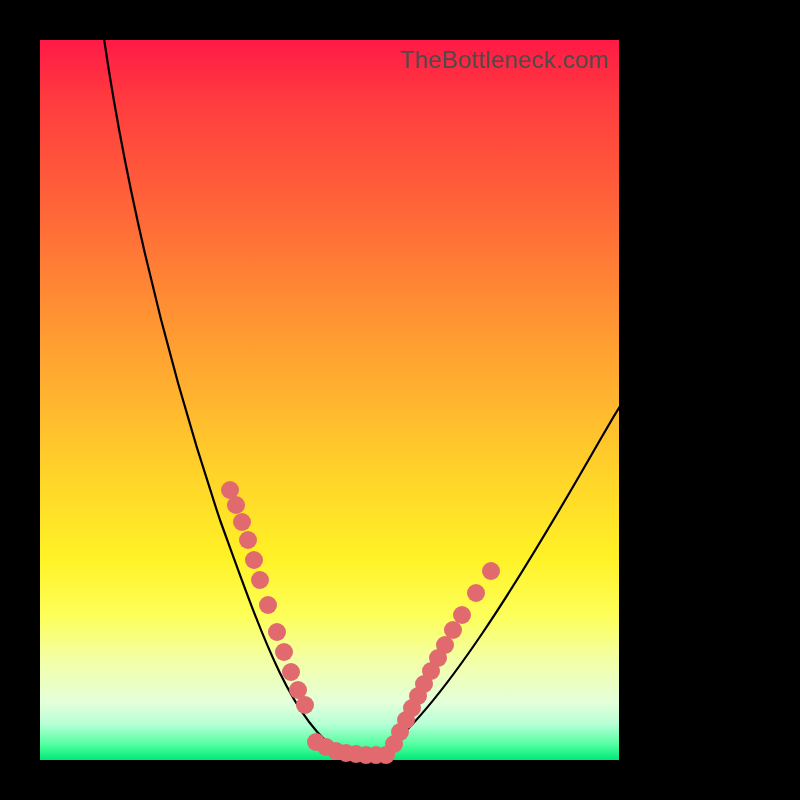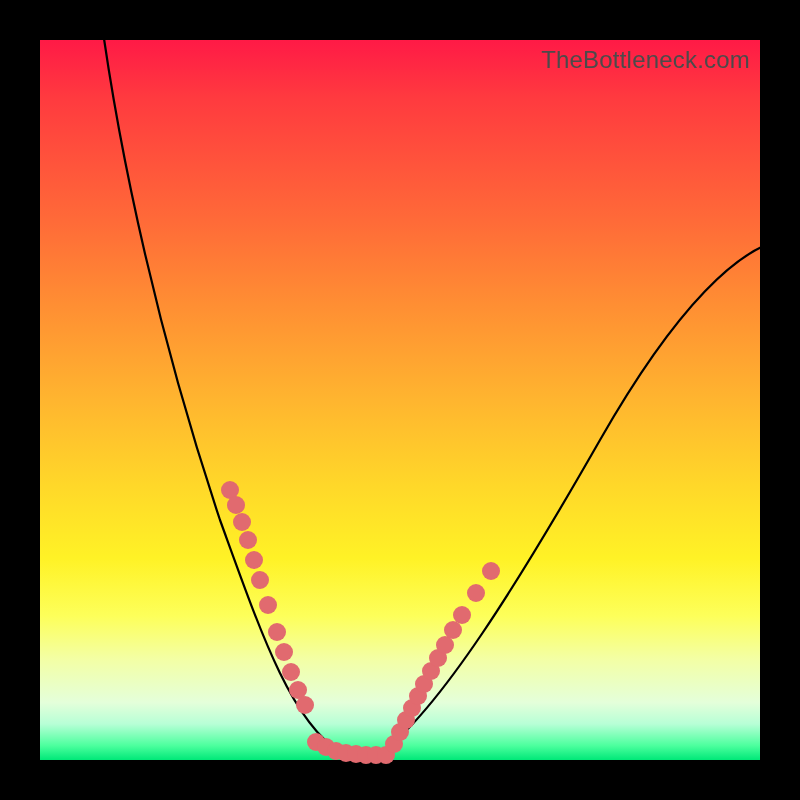--- a/index.html
+++ b/index.html
@@ -8,21 +8,21 @@
     width: 800px;
     height: 800px;
     background: #000000;
     overflow: hidden;
     font-family: Arial, Helvetica, sans-serif;
   }
   .frame {
     position: absolute;
     left: 40px;
     top: 40px;
-    width: 720px;
+    width: 579px;
     height: 720px;
     background: linear-gradient(
       to bottom,
       #ff1a46 0%,
       #ff3a3f 8%,
       #ff6a38 25%,
       #ff8f33 37%,
       #ffb52f 50%,
       #ffd829 62%,
       #fff226 72%,

